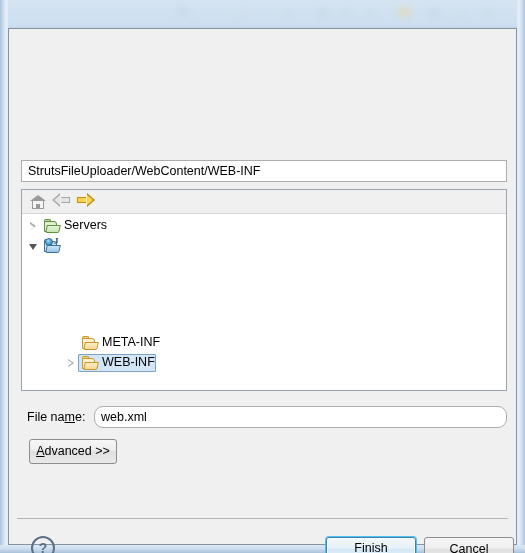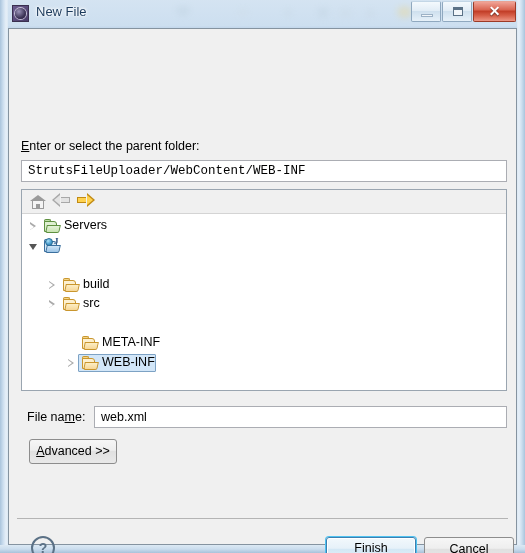--- a/index.html
+++ b/index.html
@@ -189,21 +189,21 @@
     font-size: 12.5px;
     color: #000000;
     padding: 0 0 0 6px;
     line-height: 20px;
     white-space: nowrap;
     overflow: hidden;
     font-family: "Liberation Sans", sans-serif;
   }
 
   #parent-label { left: 12px; top: 110px; }
-  #parent-field { left: 12px; top: 131px; width: 486px; height: 22px; font-family: Liberation Mono, monospace; }
+  #parent-field { left: 12px; top: 131px; width: 486px; height: 22px; }
 
   
   #tree-panel {
     position: absolute;
     left: 12px; top: 160px;
     width: 486px; height: 202px;
     box-sizing: border-box;
     border: 1px solid #9aa5b0;
     background: #ffffff;
     overflow: hidden;
@@ -367,21 +367,21 @@
   #sel-box {
     position: absolute;
     background: #d2e6f8;
     border: 1px solid #7da2c4;
     box-sizing: border-box;
     border-radius: 1px;
   }
 
   
   #file-label { left: 18px; top: 381px; }
-  #file-field { left: 85px; top: 377px; width: 413px; height: 22px; }
+  #file-field { left: 85px; top: 377px; width: 413px; height: 22px; border-radius: 9px; }
 
   
   .button {
     position: absolute;
     box-sizing: border-box;
     font-size: 12.5px;
     color: #000000;
     text-align: center;
     background: linear-gradient(to bottom, #f6f6f6 0%, #eeeeee 45%, #e0e0e0 48%, #e9e9e9 100%);
     border: 1px solid #8d8d8d;
@@ -436,35 +436,24 @@
       <span style="left: 396.552px; top: 6px; width: 15px; height: 12px; background: rgb(232, 215, 154);"></span>
       <span style="left: 427.586px; top: 8px; width: 12px; height: 10px; background: rgb(192, 209, 224);"></span>
       <span style="left: 456.552px; top: 9px; width: 8px; height: 8px; background: rgb(205, 219, 231);"></span>
       <span style="left: 482.759px; top: 8px; width: 10px; height: 9px; background: rgb(198, 214, 227);"></span>
     </div>
 
   <div id="frame-left"></div>
   <div id="frame-right"></div>
   <div id="frame-bottom"></div>
 
-  <div id="titlebar">
-    <div id="title-icon"></div>
-    <div id="title-text">New File</div>
-
-    <div class="winbtn" id="btn-min"></div>
-    <div class="winbtn" id="btn-max"></div>
-    <div class="winbtn" id="btn-close">
-      <div class="x">✕</div>
-    </div>
-  </div>
 
   <div id="client">
 
 
-    <div class="label" id="parent-label"><u>E</u><span>nter or select the parent folder:</span></div>
 
     <div class="textfield" id="parent-field">StrutsFileUploader/WebContent/WEB-INF</div>
 
     <div id="tree-panel">
 
       <div id="tree-toolbar">
         <div class="tbtn" id="tb-home">
           <div class="roof"></div>
             <div class="body"></div>
             <div class="door"></div>
@@ -493,38 +482,20 @@
           </div>
           <div class="tree-row" style="top: 22.5px;">
             <div class="tw-e" style="left: 7px;"></div>
             <div class="ficon proj" style="left: 22px;">
               <div class="tab"></div>
               <div class="back"></div>
               <div class="front"></div>
               <div class="globe"></div>
               <div class="jmark">J</div>
             </div>
-          </div>
-          <div class="tree-row" style="top: 61.5px;">
-            <div class="tw-c" style="left: 27px;"></div>
-            <div class="ficon" style="left: 41px;">
-              <div class="tab"></div>
-              <div class="back"></div>
-              <div class="front"></div>
-            </div>
-            <div class="tlabel" style="left: 61px;">build</div>
-          </div>
-          <div class="tree-row" style="top: 81px;">
-            <div class="tw-c" style="left: 27px;"></div>
-            <div class="ficon" style="left: 41px;">
-              <div class="tab"></div>
-              <div class="back"></div>
-              <div class="front"></div>
-            </div>
-            <div class="tlabel" style="left: 61px;">src</div>
           </div>
           <div class="tree-row" style="top: 120px;">
             <div class="ficon" style="left: 60px;">
               <div class="tab"></div>
               <div class="back"></div>
               <div class="front"></div>
             </div>
             <div class="tlabel" style="left: 80px;">META-INF</div>
           </div>
           <div class="tree-row" style="top: 139.5px;">

